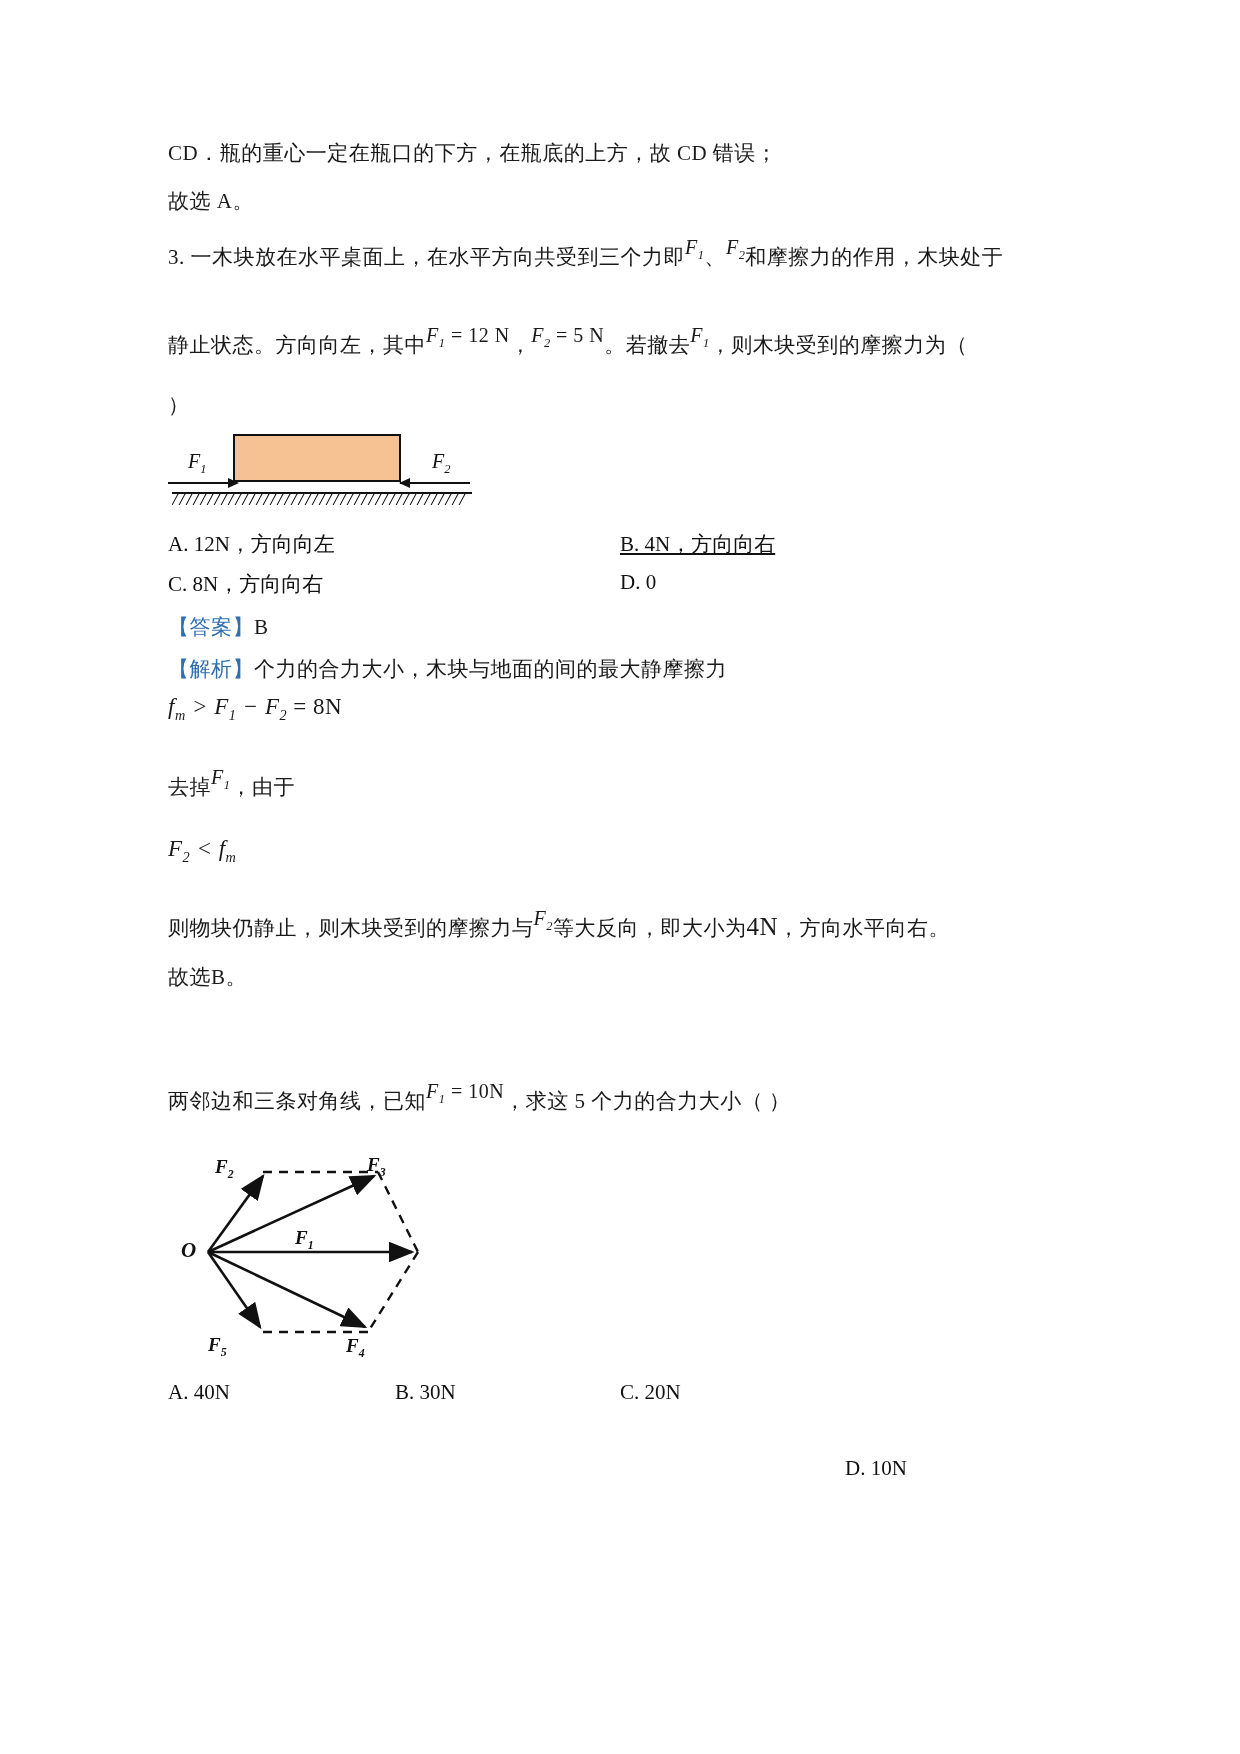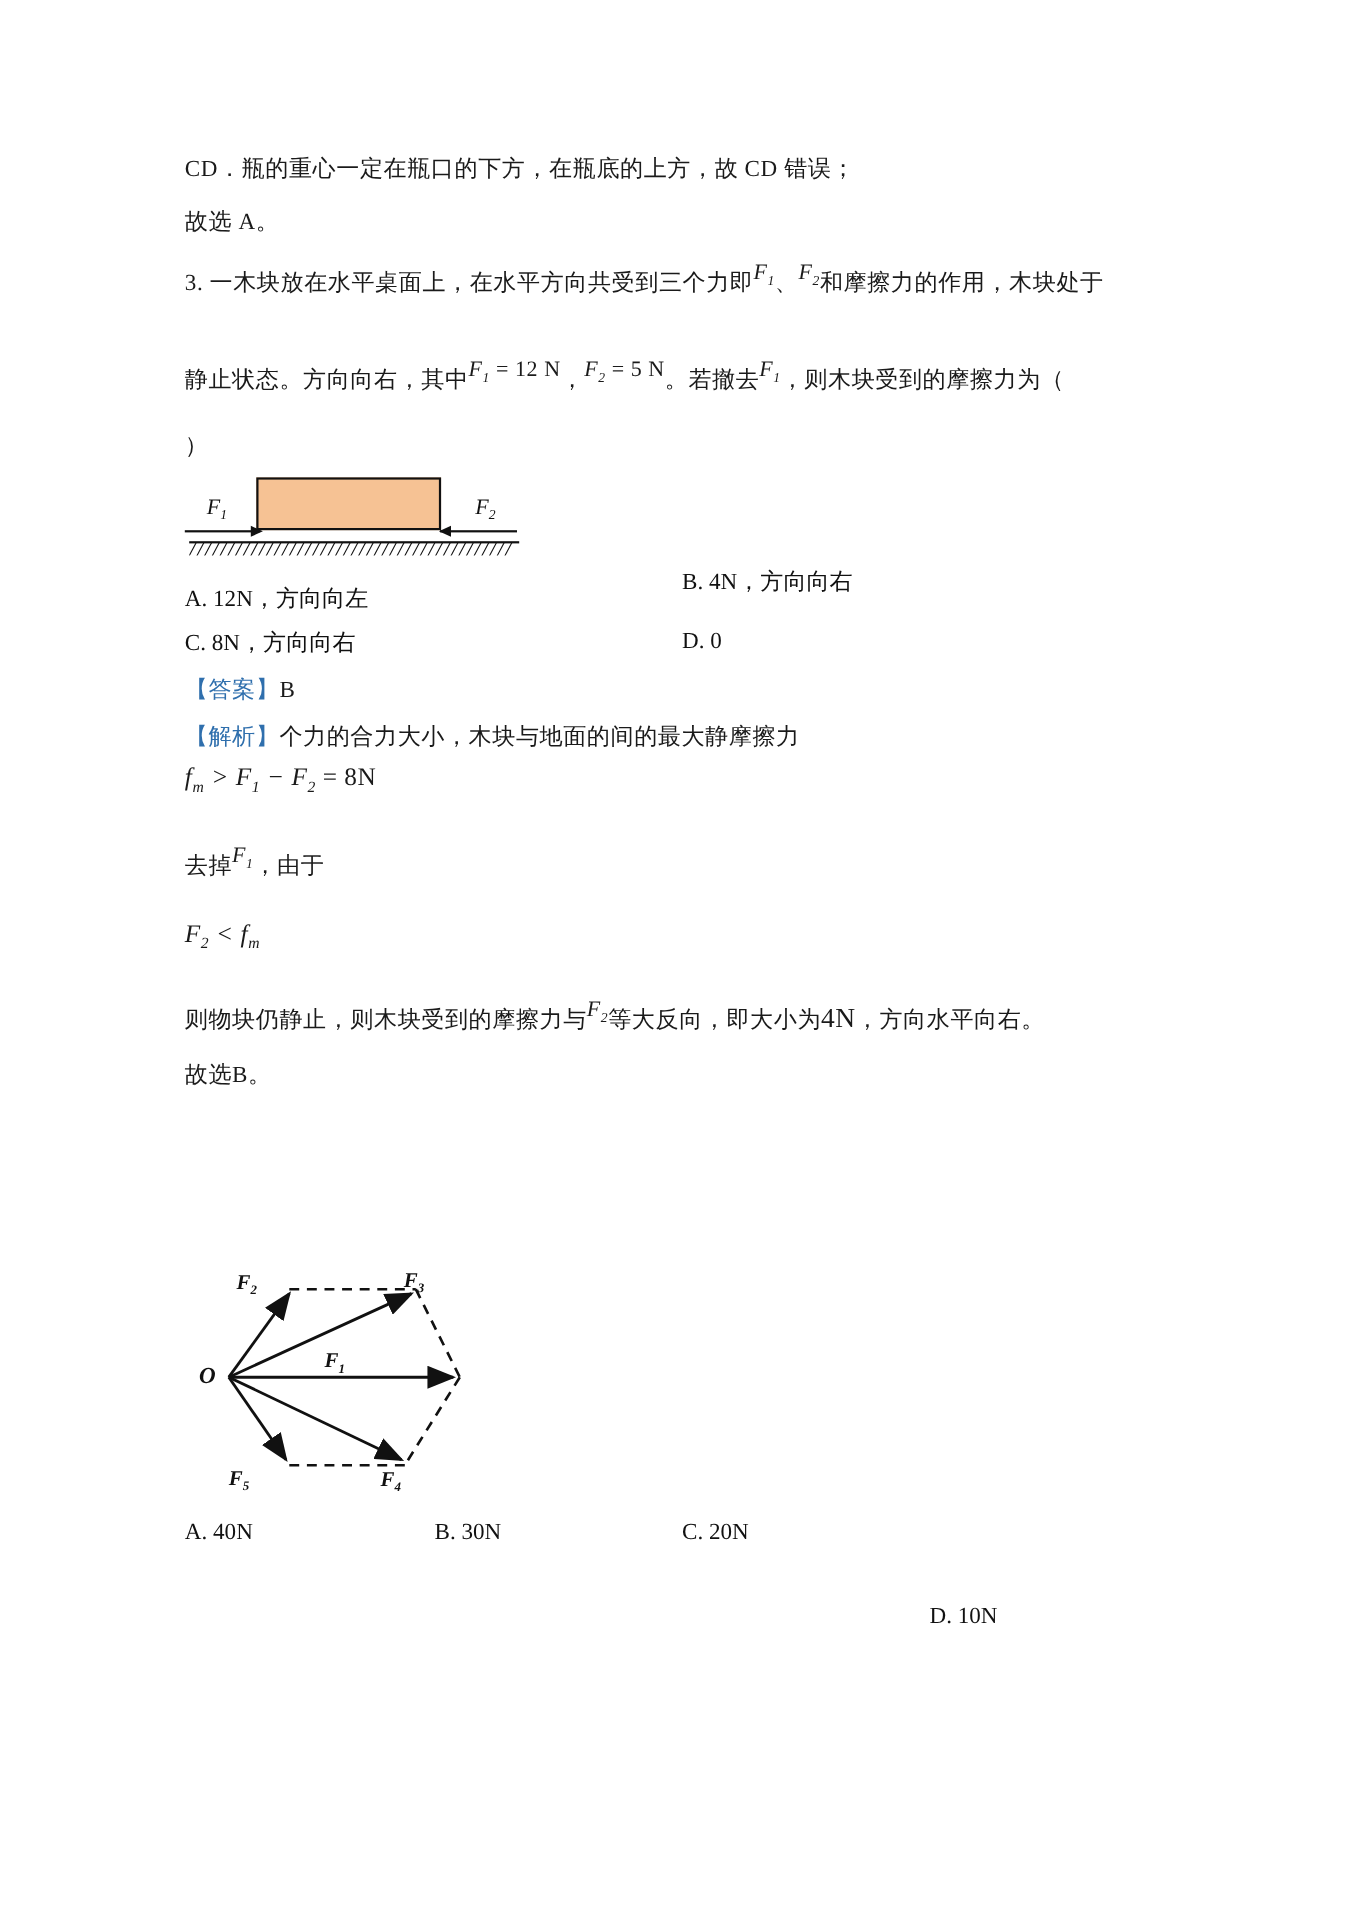--- a/index.html
+++ b/index.html
@@ -131,21 +131,21 @@
 
   <div class="line cn" style="top:186px;">
     <span>故选 A。</span>
   </div>
 
   <div class="line cn" style="top:242px;">
     <span>3. 一木块放在水平桌面上，在水平方向共受到三个力即</span><span class="mathraise"><span class="mi">F</span><span class="sub">1</span></span><span>、</span><span class="mathraise"><span class="mi">F</span><span class="sub">2</span></span><span>和摩擦力的作用，木块处于</span>
   </div>
 
   <div class="line cn" style="top:330px;">
-    <span>静止状态。方向向右，其中</span><span class="mathraise"><span class="mi">F</span><span class="sub">1</span><span> = 12 N</span></span><span>，</span><span class="mathraise"><span class="mi">F</span><span class="sub">2</span><span> = 5 N</span></span><span>。若撤去</span><span class="mathraise"><span class="mi">F</span><span class="sub">1</span></span><span>，则木块受到的摩擦力为（</span>
+    <span>静止状态。方向向左，其中</span><span class="mathraise"><span class="mi">F</span><span class="sub">1</span><span> = 12 N</span></span><span>，</span><span class="mathraise"><span class="mi">F</span><span class="sub">2</span><span> = 5 N</span></span><span>。若撤去</span><span class="mathraise"><span class="mi">F</span><span class="sub">1</span></span><span>，则木块受到的摩擦力为（</span>
   </div>
 
   <div class="line cn" style="top:390px;">
     <span>）</span>
   </div>
 
   <div class="blockfig">
     <div class="flabel fl-1">
       <span class="mi">F</span><span class="sub">1</span>
     </div>
@@ -201,21 +201,21 @@
         <i style="left: 273px;"></i>
         <i style="left: 280px;"></i>
         <i style="left: 287px;"></i>
         <i style="left: 294px;"></i>
       </div>
   </div>
 
   <div class="opt" style="left:168px; top:530px;">
     <span>A. 12N，方向向左</span>
   </div>
-  <div class="opt" style="left:620px; top:514px;">
+  <div class="opt" style="left:620px; top:530px;text-decoration:underline;">
     <span>B. 4N，方向向右</span>
   </div>
   <div class="opt" style="left:168px; top:570px;">
     <span>C. 8N，方向向右</span>
   </div>
   <div class="opt" style="left:620px; top:570px;text-align:right;">
     <span>D. 0</span>
   </div>
 
   <div class="line cn" style="top:612px;">
@@ -240,20 +240,23 @@
 
   <div class="line cn" style="top:912px;">
     <span>则物块仍静止，则木块受到的摩擦力与</span><span class="mathraise"><span class="mi">F</span><span class="sub">2</span></span><span>等大反向，即大小为</span><span style="font-size:25px;">4N</span><span>，方向水平向右。</span>
   </div>
 
   <div class="line cn" style="top:962px;">
     <span>故选B。</span>
   </div>
 
 
+  <div class="line cn" style="top:1086px;">
+    <span>两邻边和三条对角线，已知</span><span class="mathraise"><span class="mi">F</span><span class="sub">1</span><span> = 10N</span></span><span>，求这 5 个力的合力大小（      ）</span>
+  </div>
 
   <div class="hexfig">
     <svg width="340" height="218" viewBox="0 0 340 218">
       <defs>
         <marker id="arrowsolid" markerWidth="10" markerHeight="8" refX="9" refY="4" orient="auto">
           <path d="M0,0 L10,4 L0,8 z" fill="#111"></path>
         </marker>
       </defs>
 
       <g stroke="#111" stroke-width="2.4" fill="none" stroke-dasharray="9,7">

